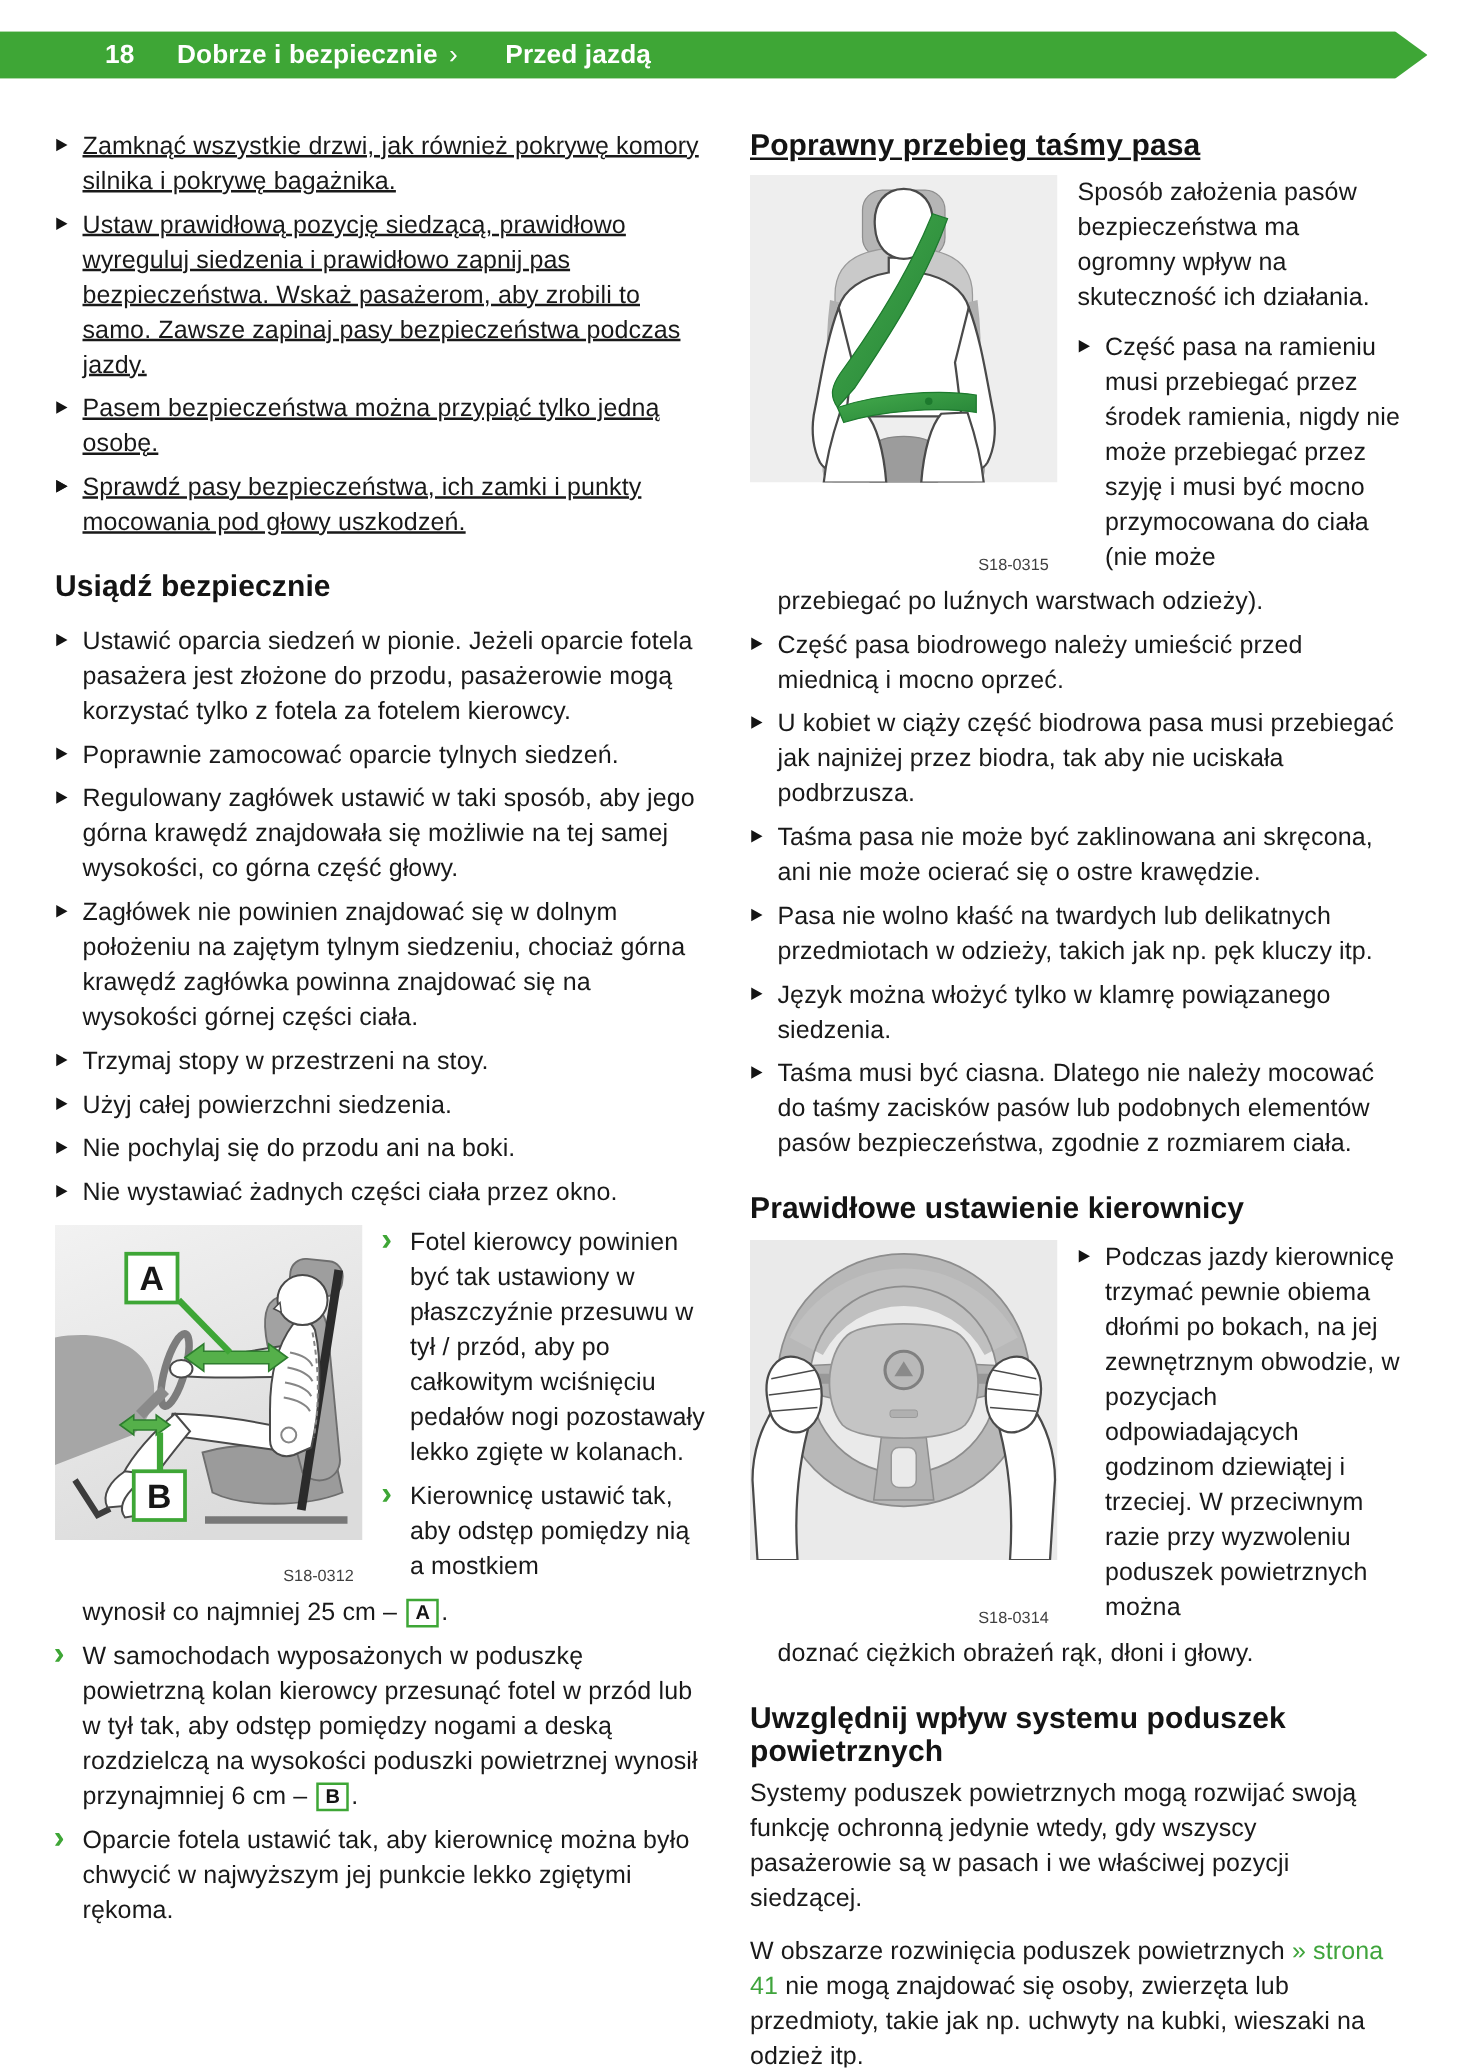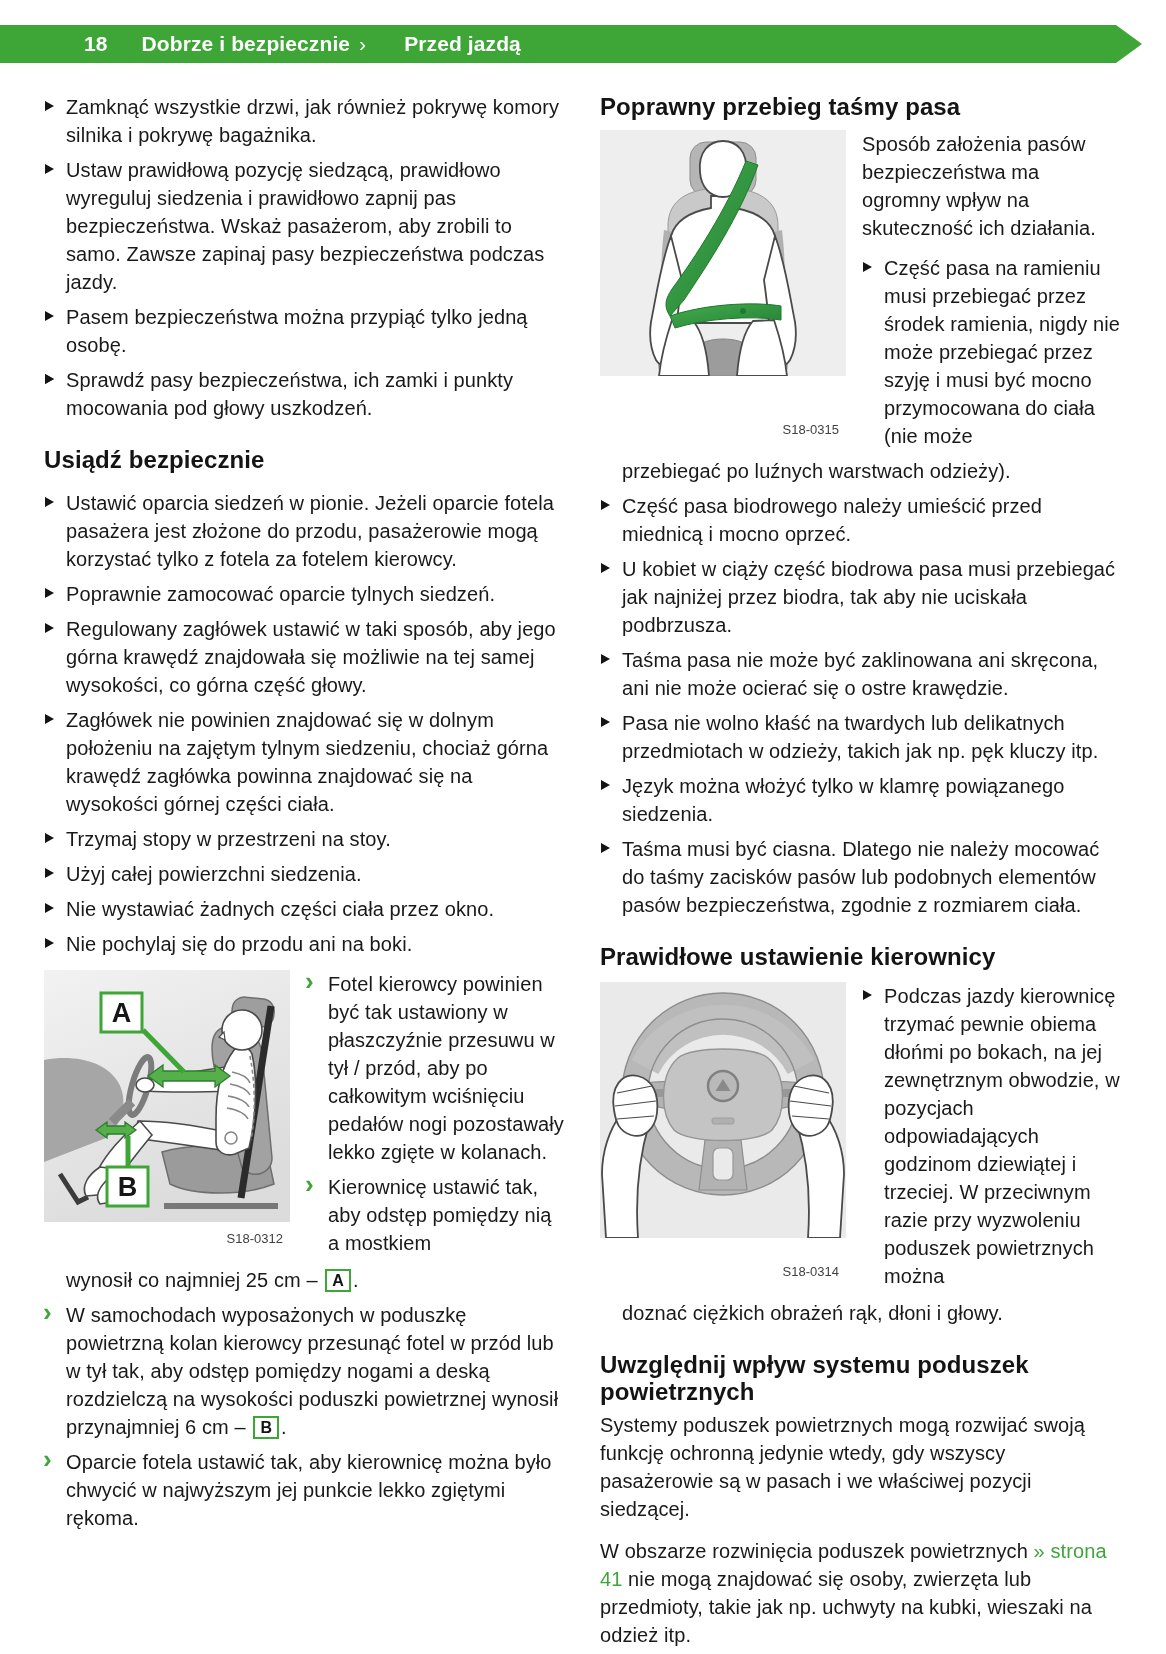--- a/index.html
+++ b/index.html
@@ -14,41 +14,41 @@
     display:flex;align-items:center;font-size:21px;
     clip-path:polygon(0 0,calc(100% - 26px) 0,100% 50%,calc(100% - 26px) 100%,0 100%);
     padding-left:36px;
   }
   .topbar .pnum{font-weight:700;margin-left:48px;}
   .topbar .sect{font-weight:700;margin-left:34px;}
   .topbar .sep{margin:0 9px;font-weight:400;}
   .topbar .subsect{font-weight:700;margin-left:29px;}
   
   .cols{display:grid;grid-template-columns:522px 522px;column-gap:34px;padding:0 44px;margin-top:24px;}
-  .col > :first-child{margin-top:6px;}
+  .col > :first-child{margin-top:16px;text-decoration:underline;}
   h2{font-size:24px;line-height:27px;font-weight:700;margin:24px 0 6px;color:#141414;}
   p{margin:0 0 6px;}
   .para-gap{margin-top:14px;}
   
   ul.tri,ul.chev{list-style:none;margin:0 0 2px;padding:0;}
   ul.tri li,ul.chev li{position:relative;padding-left:22px;margin:0 0 7px;}
   .tri-ic{position:absolute;left:1px;top:8px;width:0;height:0;
     border-left:9px solid #141414;border-top:5.5px solid transparent;border-bottom:5.5px solid transparent;}
   .chev-ic{position:absolute;left:-1px;top:-3px;color:#3EA636;font-weight:700;font-size:26px;}
   .cont{padding-left:22px;margin:0 0 7px;}
   
   .refbox{display:inline-block;border:2px solid #3EA636;background:#fff;color:#141414;
     font-weight:700;font-size:16px;line-height:19px;padding:0 5px;margin:0 2px;vertical-align:1px;}
   .xref{color:#3FA43C;text-decoration:none;cursor:pointer;}
   
   .figrow{display:flex;gap:16px;margin-top:12px;margin-bottom:0;}
   .beside{flex:1;min-width:0;}
   figure.fig{margin:0;position:relative;flex:0 0 246px;width:246px;}
   figure.fig svg{display:block;}
-  .cap{position:absolute;right:7px;bottom:20px;font-size:13px;line-height:15px;color:#3f3f3f;letter-spacing:0;}
+  .cap{position:absolute;right:7px;bottom:8px;font-size:13px;line-height:15px;color:#3f3f3f;letter-spacing:0;}
 </style>
 </head>
 <body>
 
 <header class="topbar">
   <span class="pnum">18</span>
   <span class="sect">Dobrze i bezpiecznie</span>
   <span class="sep">›</span>
   <span class="subsect">Przed jazdą</span>
 </header>
@@ -67,22 +67,22 @@
 
     <h2>Usiądź bezpiecznie</h2>
 
     <ul class="tri" style="margin-top:16px;">
       <li><span class="tri-ic"></span><span>Ustawić oparcia siedzeń w pionie. Jeżeli oparcie fotela pasażera jest złożone do przodu, pasażerowie mogą korzystać tylko z fotela za fotelem kierowcy.</span></li>
       <li><span class="tri-ic"></span><span>Poprawnie zamocować oparcie tylnych siedzeń.</span></li>
       <li><span class="tri-ic"></span><span>Regulowany zagłówek ustawić w taki sposób, aby jego górna krawędź znajdowała się możliwie na tej samej wysokości, co górna część głowy.</span></li>
       <li><span class="tri-ic"></span><span>Zagłówek nie powinien znajdować się w dolnym położeniu na zajętym tylnym siedzeniu, chociaż górna krawędź zagłówka powinna znajdować się na wysokości górnej części ciała.</span></li>
       <li><span class="tri-ic"></span><span>Trzymaj stopy w przestrzeni na stoy.</span></li>
       <li><span class="tri-ic"></span><span>Użyj całej powierzchni siedzenia.</span></li>
+      <li><span class="tri-ic"></span><span>Nie pochylaj się do przodu ani na boki.</span></li>
       <li><span class="tri-ic"></span><span>Nie wystawiać żadnych części ciała przez okno.</span></li>
-      <li><span class="tri-ic"></span><span>Nie pochylaj się do przodu ani na boki.</span></li>
     </ul>
 
     <div class="figrow">
       <figure class="fig">
         <svg viewBox="0 0 246 252" width="246" height="252">
           <defs>
             <linearGradient id="gbg" x1="0" y1="0" x2="0.4" y2="1">
               <stop offset="0" stop-color="#f2f2f2"></stop>
                 <stop offset="1" stop-color="#dcdcdc"></stop>
             </linearGradient>

